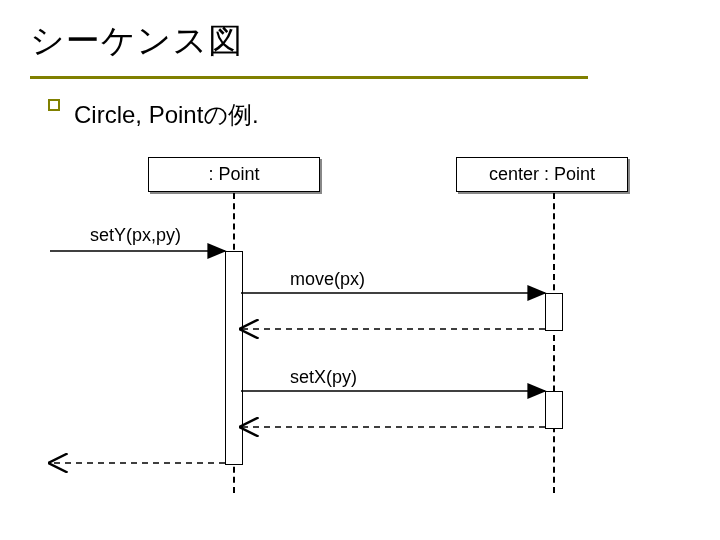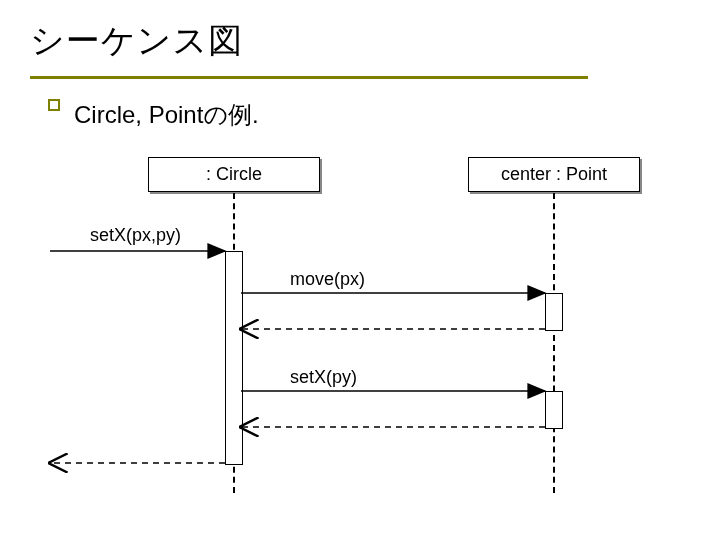--- a/index.html
+++ b/index.html
@@ -94,31 +94,31 @@
   <div class="rule"></div>
 
   <div class="body">
     <div class="bullet-row">
       <span class="bullet-mark"></span>
       <span>Circle, Pointの例.</span>
     </div>
 
     <div class="diagram">
 
-      <div class="obj-box" style="left:100px; top:14px; width:170px;">: Circle</div>
-      <div class="obj-box" style="left:420px; top:14px; width:170px;">center : Point</div>
+      <div class="obj-box" style="left:100px; top:14px; width:170px;">: Point</div>
+      <div class="obj-box" style="left:408px; top:14px; width:170px;">center : Point</div>
 
       <div class="lifeline" style="left:185px; top:50px; height:300px;"></div>
       <div class="lifeline" style="left:505px; top:50px; height:300px;"></div>
 
       <div class="activation" style="left:177px; top:108px; width:16px; height:212px;"></div>
       <div class="activation" style="left:497px; top:150px; width:16px; height:36px;"></div>
       <div class="activation" style="left:497px; top:248px; width:16px; height:36px;"></div>
 
-      <div class="label" style="left:42px; top:82px;">setX(px,py)</div>
+      <div class="label" style="left:42px; top:82px;">setY(px,py)</div>
       <div class="label" style="left:242px; top:126px;">move(px)</div>
       <div class="label" style="left:242px; top:224px;">setX(py)</div>
 
       <svg class="arrows">
         <defs>
           <marker id="arrow-solid" markerWidth="12" markerHeight="10" refX="11" refY="5" orient="auto">
             <path d="M0,0 L12,5 L0,10 Z" fill="#000"></path>
           </marker>
           <marker id="arrow-open" markerWidth="12" markerHeight="12" refX="11" refY="6" orient="auto">
             <path d="M0,0 L12,6 L0,12" fill="none" stroke="#000" stroke-width="1.5"></path>

